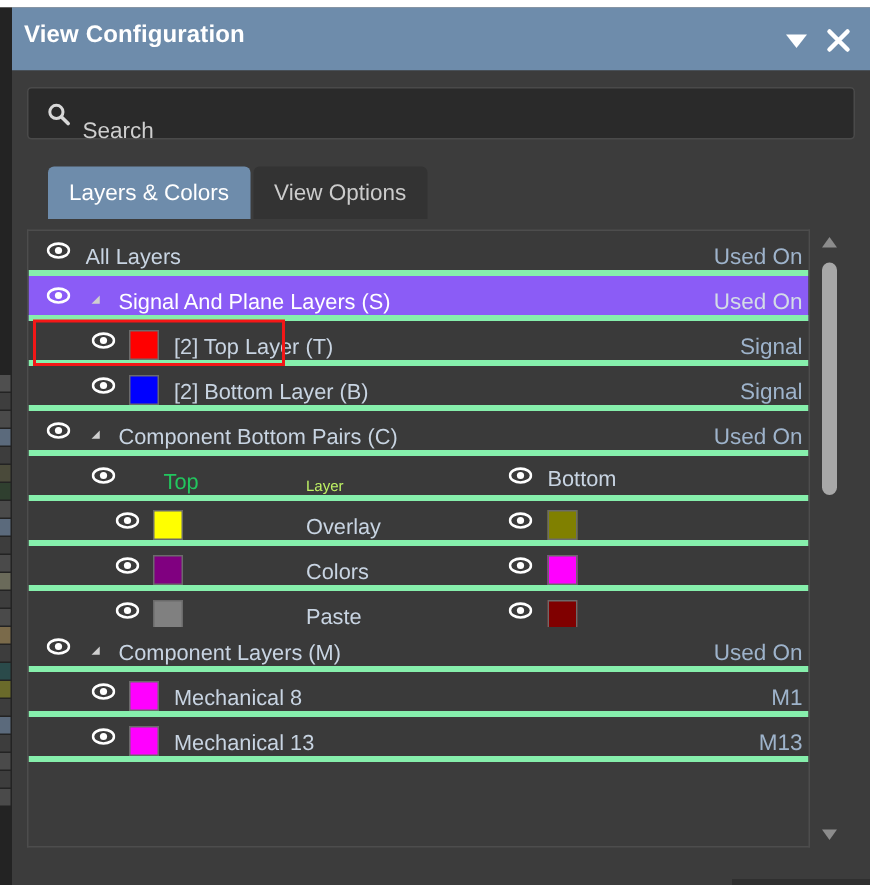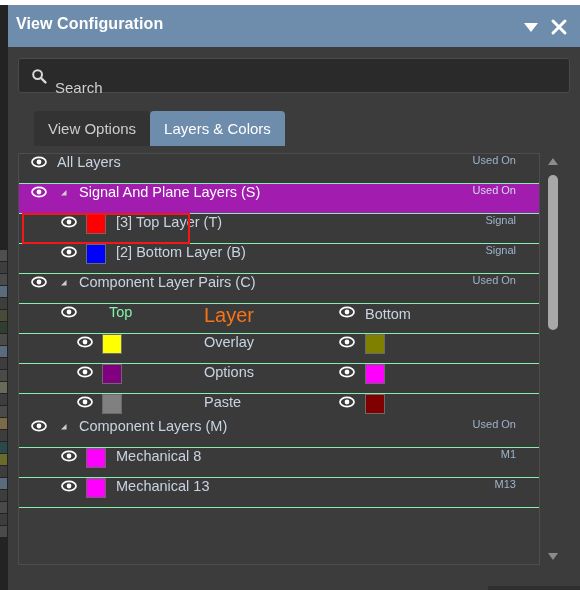--- a/index.html
+++ b/index.html
@@ -170,22 +170,22 @@
     box-sizing: border-box;
   }
   #tree {
     position: relative;
     width: 520px;
   }
   .row {
     position: relative;
     height: 30px;
     display: flex;
-    align-items: flex-start;
-    border-bottom: 1px solid #86efac;
+    align-items: flex-end;
+    border-bottom: 4px solid #86efac;
     background: #3a3a3a;
     box-sizing: border-box;
     cursor: pointer;
   }
   .row.selected { background: #6e8cab; }
   .row .eye { flex: 0 0 auto; }
   .row .caret { flex: 0 0 auto; margin-left: 9px; }
   .row .swatch {
     flex: 0 0 auto;
     width: 20px; height: 20px;
@@ -198,34 +198,34 @@
     flex: 1 1 auto;
     margin-left: 10px;
     font-size: 14.5px;
     color: #c8d4e2;
     white-space: nowrap;
     overflow: hidden;
   }
   .row.selected .name { color: #ffffff; }
   .row .meta {
     flex: 0 0 auto;
-    margin-right: 23px;
-    font-size: 11px;
+    margin-right: 4px;
+    font-size: 15px;
     color: #9eb3cb;
     white-space: nowrap;
   }
   .row.selected .meta { color: #d3dce6; }
 
   
-  .row.colhead .name { color: #86efac; margin-left: 32px; }
+  .row.colhead .name { color: #22c55e; margin-left: 32px; }
   .colhead .mid {
     position: absolute;
     left: 185px;
-    font-size: 20px;
-    color: #f97316;
+    font-size: 10px;
+    color: #bef264;
   }
   .colhead .right-group {
     position: absolute;
     left: 320px;
     display: flex;
     align-items: center;
   }
   .colhead .right-group .rg-label {
     margin-left: 10px;
     font-size: 14.5px;
@@ -376,22 +376,22 @@
       <span id="search-icon">
         <svg width="16" height="16" viewBox="0 0 16 16" aria-hidden="true">
           <circle cx="6.6" cy="6.6" r="4.4" fill="none" stroke="#d8d8d8" stroke-width="2"></circle>
           <path d="M10 10 L14.4 14.4" stroke="#d8d8d8" stroke-width="2.4" stroke-linecap="round"></path>
         </svg>
       </span>
       <input id="search-input" type="text" placeholder="Search" style="">
     </div>
 
     <div id="tabs">
+      <div class="tab active" style="background: rgb(110, 140, 171);">Layers &amp; Colors</div>
       <div class="tab inactive">View Options</div>
-      <div class="tab active" style="background: rgb(110, 140, 171);">Layers &amp; Colors</div>
     </div>
 
     <div id="layers-header">
       <span class="caret">
         <svg width="10" height="10" viewBox="0 0 10 10" aria-hidden="true">
           <polygon points="1,7 7,7 7,1" fill="#b9b9b9"></polygon>
         </svg>
       </span>
       <span class="label">Layers</span>
     </div>
@@ -401,58 +401,58 @@
   <div id="tree-clip">
     <div id="tree">
         <div class="row ind-0">
           <span class="eye"><svg width="16" height="16" viewBox="0 0 16 16" aria-hidden="true">
               <ellipse cx="8" cy="8" rx="7" ry="4.6" fill="none" stroke="#ffffff" stroke-width="1.7"></ellipse>
               <circle cx="8" cy="8" r="2.4" fill="#ffffff"></circle>
             </svg></span>
           <span class="name">All Layers</span>
           <span class="meta">Used On</span>
         </div>
-        <div class="row ind-1 selected" style="background: #a21caf;">
+        <div class="row ind-1 selected" style="background: #8b5cf6;">
           <span class="eye"><svg width="16" height="16" viewBox="0 0 16 16" aria-hidden="true">
               <ellipse cx="8" cy="8" rx="7" ry="4.6" fill="none" stroke="#ffffff" stroke-width="1.7"></ellipse>
               <circle cx="8" cy="8" r="2.4" fill="#ffffff"></circle>
             </svg></span>
           <span class="caret"><svg width="9" height="9" viewBox="0 0 9 9" aria-hidden="true">
               <polygon points="1,6.5 6.5,6.5 6.5,1" fill="#cfcfcf"></polygon>
             </svg></span>
           <span class="name">Signal And Plane Layers (S)</span>
           <span class="meta">Used On</span>
         </div>
         <div class="row ind-2">
           <span class="eye"><svg width="16" height="16" viewBox="0 0 16 16" aria-hidden="true">
               <ellipse cx="8" cy="8" rx="7" ry="4.6" fill="none" stroke="#ffffff" stroke-width="1.7"></ellipse>
               <circle cx="8" cy="8" r="2.4" fill="#ffffff"></circle>
             </svg></span>
           <span class="swatch" style="background: rgb(255, 0, 0);"></span>
-          <span class="name">[3] Top Layer (T)</span>
+          <span class="name">[2] Top Layer (T)</span>
           <span class="meta">Signal</span>
         </div>
         <div class="row ind-2">
           <span class="eye"><svg width="16" height="16" viewBox="0 0 16 16" aria-hidden="true">
               <ellipse cx="8" cy="8" rx="7" ry="4.6" fill="none" stroke="#ffffff" stroke-width="1.7"></ellipse>
               <circle cx="8" cy="8" r="2.4" fill="#ffffff"></circle>
             </svg></span>
           <span class="swatch" style="background: rgb(0, 0, 255);"></span>
           <span class="name">[2] Bottom Layer (B)</span>
           <span class="meta">Signal</span>
         </div>
         <div class="row ind-1">
           <span class="eye"><svg width="16" height="16" viewBox="0 0 16 16" aria-hidden="true">
               <ellipse cx="8" cy="8" rx="7" ry="4.6" fill="none" stroke="#ffffff" stroke-width="1.7"></ellipse>
               <circle cx="8" cy="8" r="2.4" fill="#ffffff"></circle>
             </svg></span>
           <span class="caret"><svg width="9" height="9" viewBox="0 0 9 9" aria-hidden="true">
               <polygon points="1,6.5 6.5,6.5 6.5,1" fill="#cfcfcf"></polygon>
             </svg></span>
-          <span class="name">Component Layer Pairs (C)</span>
+          <span class="name">Component Bottom Pairs (C)</span>
           <span class="meta">Used On</span>
         </div>
         <div class="row colhead">
           <span class="eye" style="margin-left: 42px;"><svg width="16" height="16" viewBox="0 0 16 16" aria-hidden="true">
               <ellipse cx="8" cy="8" rx="7" ry="4.6" fill="none" stroke="#ffffff" stroke-width="1.7"></ellipse>
               <circle cx="8" cy="8" r="2.4" fill="#ffffff"></circle>
             </svg></span>
           <span class="name">Top</span>
           <span class="mid">Layer</span>
           <span class="right-group">
@@ -477,21 +477,21 @@
               </svg></span>
             <span class="swatch" style="background: rgb(128, 128, 0);"></span>
           </span>
         </div>
         <div class="row pair">
           <span class="eye" style="margin-left: 58px;"><svg width="16" height="16" viewBox="0 0 16 16" aria-hidden="true">
               <ellipse cx="8" cy="8" rx="7" ry="4.6" fill="none" stroke="#ffffff" stroke-width="1.7"></ellipse>
               <circle cx="8" cy="8" r="2.4" fill="#ffffff"></circle>
             </svg></span>
           <span class="swatch" style="background: rgb(128, 0, 128);"></span>
-          <span class="mid">Options</span>
+          <span class="mid">Colors</span>
           <span class="right-group">
             <span><svg width="16" height="16" viewBox="0 0 16 16" aria-hidden="true">
                 <ellipse cx="8" cy="8" rx="7" ry="4.6" fill="none" stroke="#ffffff" stroke-width="1.7"></ellipse>
                 <circle cx="8" cy="8" r="2.4" fill="#ffffff"></circle>
               </svg></span>
             <span class="swatch" style="background: rgb(255, 0, 255);"></span>
           </span>
         </div>
         <div class="row pair">
           <span class="eye" style="margin-left: 58px;"><svg width="16" height="16" viewBox="0 0 16 16" aria-hidden="true">

